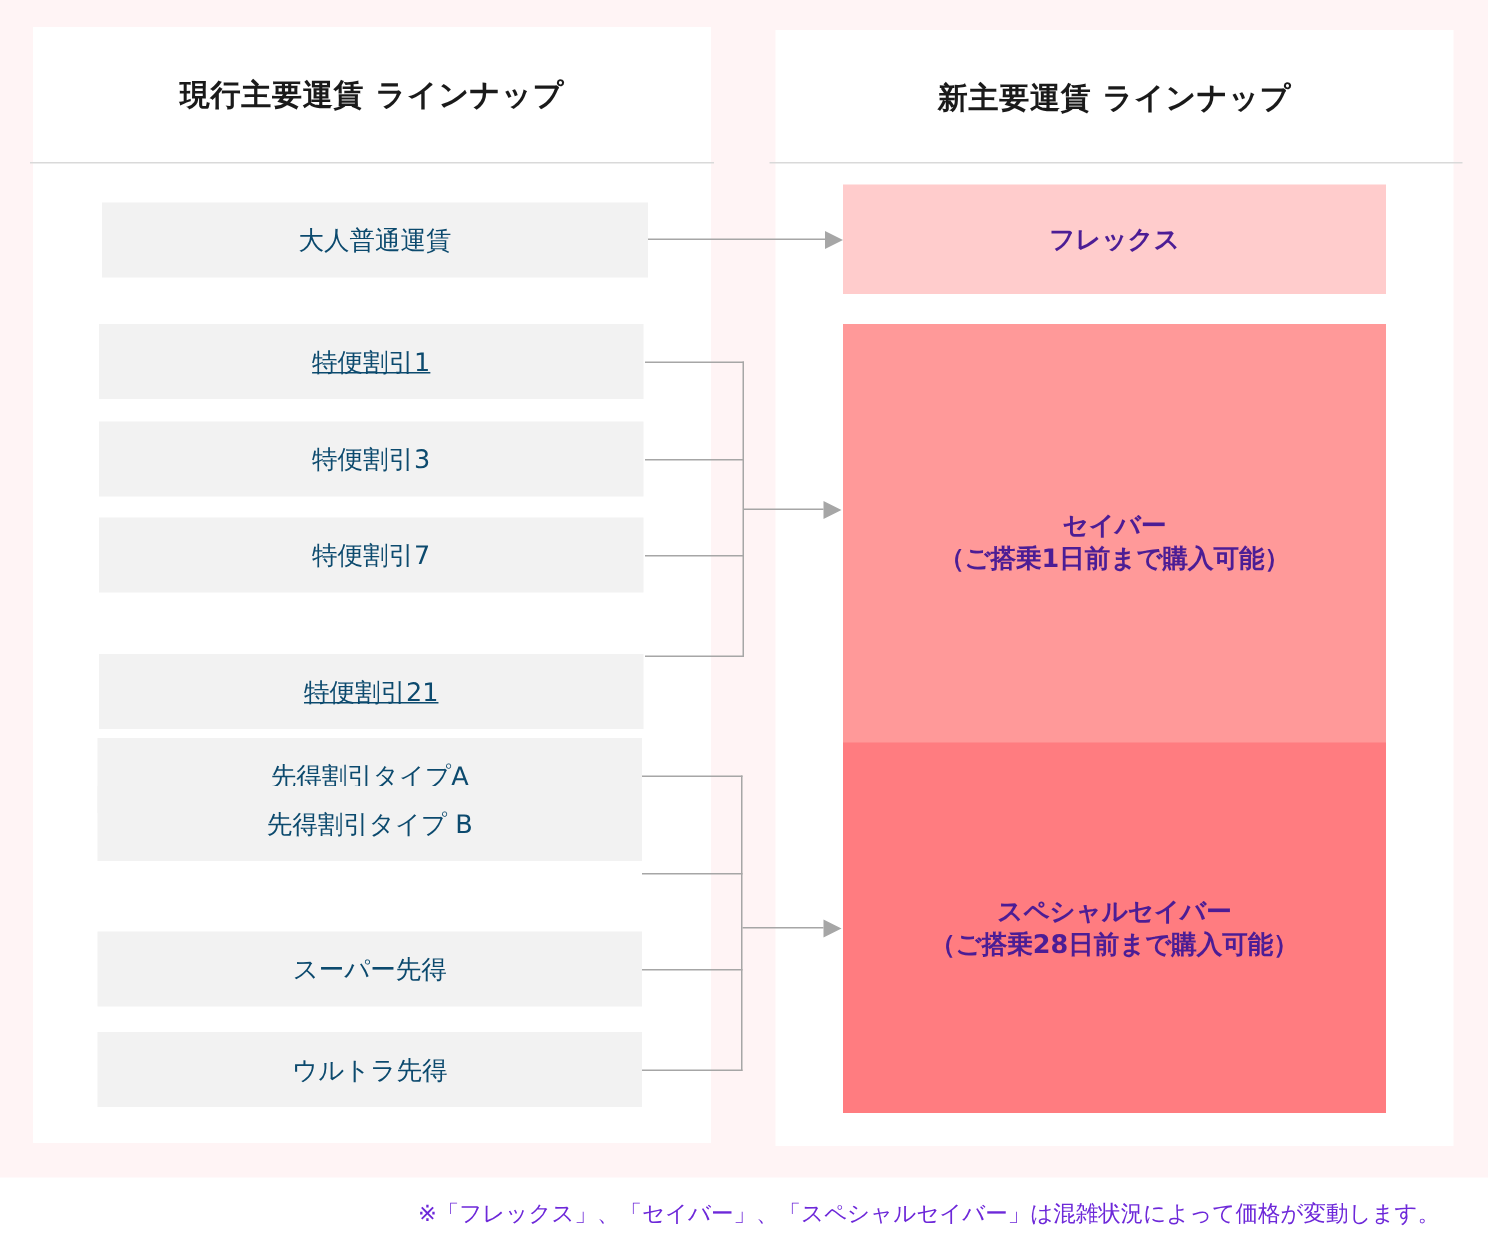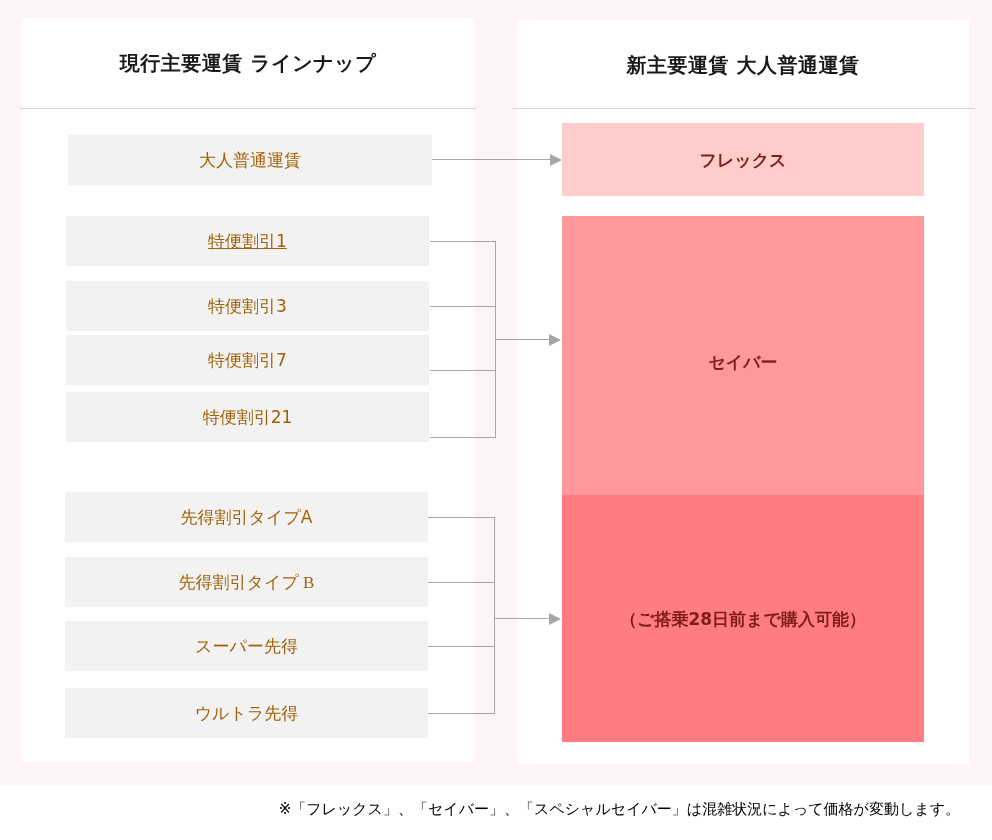--- a/index.html
+++ b/index.html
@@ -12,63 +12,65 @@
   .panel-left { left: 22px; top: 18px; width: 452px; height: 744px; }
   .panel-right { left: 517px; top: 20px; width: 452px; height: 744px; }
   .panel-title {
     position: absolute; left: 0; right: 0; top: 0; height: 90px;
     display: flex; align-items: center; justify-content: center;
     font-weight: bold; font-size: 20px; letter-spacing: 0.5px;
   }
   .divider { position: absolute; height: 1px; background: #d9d9d9; }
   .old-box {
     position: absolute; background: #f2f2f2; width: 363px; height: 50px;
-    display: flex; align-items: center; justify-content: center; font-size: 17px; color: #a16207;
+    display: flex; align-items: center; justify-content: center; font-size: 17px; color: #0c4a6e;
   }
   .new-box {
     position: absolute; left: 562px; width: 362px;
     display: flex; flex-direction: column; align-items: center; justify-content: center;
-    font-weight: bold; font-size: 17px; line-height: 22px; color: #7f1d1d; text-align: center;
+    font-weight: bold; font-size: 17px; line-height: 22px; color: #4c1d95; text-align: center;
   }
   .line { position: absolute; background: #a6a6a6; }
   .arrow { position: absolute; width: 0; height: 0; border-top: 6px solid transparent; border-bottom: 6px solid transparent; border-left: 12px solid #a6a6a6; }
-  .note { position: absolute; right: 32px; top: 800px; font-size: 15px; color: #000000; }
+  .note { position: absolute; right: 32px; top: 800px; font-size: 15px; color: #6d28d9; }
 </style>
 </head>
 <body>
 
 <div class="bg"></div>
 
 <div class="panel panel-left">
   <div class="panel-title">現行主要運賃 ラインナップ</div>
 </div>
 <div class="divider" style="left:20px; top:108px; width:456px;"></div>
 
 <div class="panel panel-right">
-  <div class="panel-title">新主要運賃 大人普通運賃</div>
+  <div class="panel-title">新主要運賃 ラインナップ</div>
 </div>
 <div class="divider" style="left:513px; top:108px; width:462px;"></div>
 
 <div class="old-box" style="left:68px; top:135px; width:364px;">大人普通運賃</div>
 <div class="old-box" style="left:66px; top:216px;text-decoration:underline;">特便割引1</div>
 <div class="old-box" style="left:66px; top:281px;">特便割引3</div>
-<div class="old-box" style="left:66px; top:335px;text-align:center;">特便割引7</div>
-<div class="old-box" style="left:66px; top:392px;">特便割引21</div>
+<div class="old-box" style="left:66px; top:345px;text-align:center;">特便割引7</div>
+<div class="old-box" style="left:66px; top:436px;text-decoration:underline;">特便割引21</div>
 <div class="old-box" style="left:65px; top:492px;">先得割引タイプA</div>
-<div class="old-box" style="left:65px; top:557px;font-family:Liberation Serif, serif;">先得割引タイプ B</div>
+<div class="old-box" style="left:65px; top:524px;">先得割引タイプ B</div>
 <div class="old-box" style="left:65px; top:621px;">スーパー先得</div>
 <div class="old-box" style="left:65px; top:688px;">ウルトラ先得</div>
 
 <div class="new-box" style="top:123px; height:73px; background:#ffcccc;">
   <span>フレックス</span>
 </div>
 <div class="new-box" style="top:216px; height:292px; background:#ff9999;">
   <span>セイバー</span>
+  <span>（ご搭乗1日前まで購入可能）</span>
 </div>
 <div class="new-box" style="top:495px; height:247px; background:#ff7c80;">
+  <span>スペシャルセイバー</span>
   <span>（ご搭乗28日前まで購入可能）</span>
 </div>
 
 <div class="line" style="left:432px; top:159px; width:118px; height:1px;"></div>
 <div class="arrow" style="left:550px; top:154px;"></div>
 
 <div class="line" style="left:430px; top:241px; width:66px; height:1px;"></div>
 <div class="line" style="left:430px; top:306px; width:66px; height:1px;"></div>
 <div class="line" style="left:430px; top:370px; width:66px; height:1px;"></div>
 <div class="line" style="left:430px; top:437px; width:66px; height:1px;"></div>

